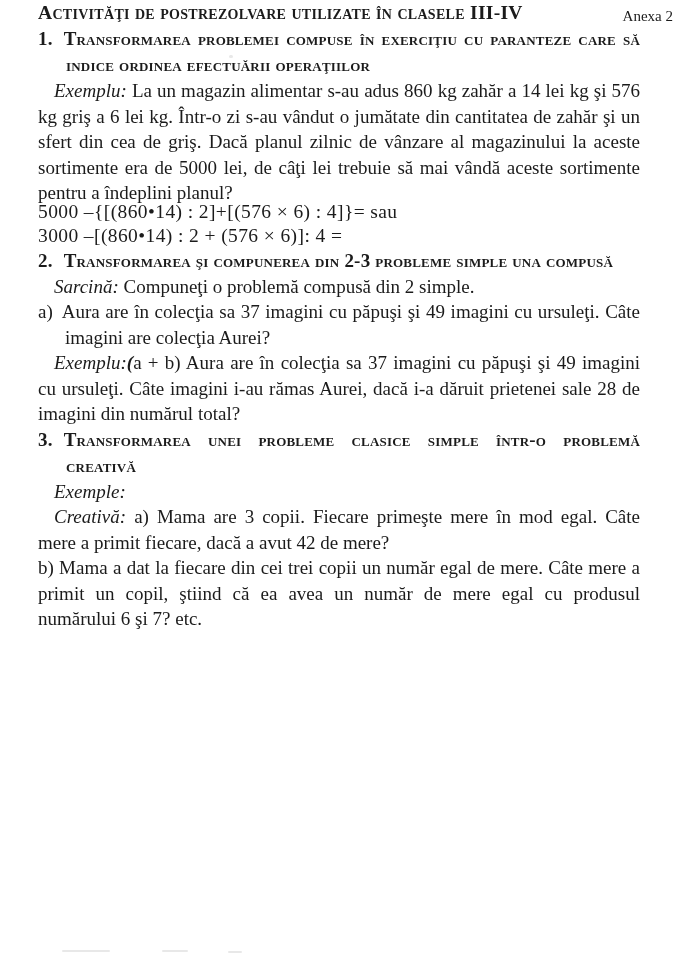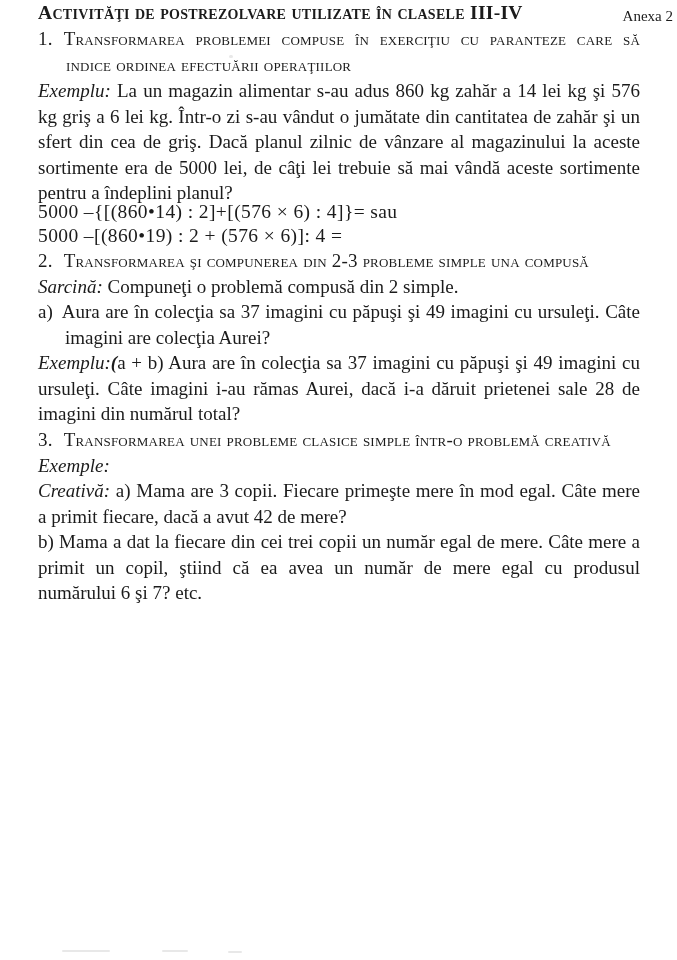--- a/index.html
+++ b/index.html
@@ -31,37 +31,37 @@
     margin-top: 72px;
     text-align: left;
     font-weight: bold;
     font-variant: small-caps;
     font-size: 19.5px;
     line-height: 26px;
     letter-spacing: 0.3px;
   }
 
   .sec-heading {
-    font-weight: normal;
+    font-weight: bold;
     font-variant: small-caps;
     font-size: 19px;
     line-height: 26px;
     letter-spacing: 0.2px;
     text-align: justify;
     margin-left: -28px;
     padding-left: 28px;
     text-indent: -28px;
   }
   .sec-heading .sec-num { margin-right: 11px; }
   .h1 { margin-top: 20px; }
   .h2 { margin-top: 24px; }
   .h3 { margin-top: 22px; }
 
   .body-par { text-align: justify; }
-  .it { font-style: italic; }
+  .it { font-style: italic; margin-left: 16px; }
   .bold-it { font-style: italic; font-weight: bold; }
 
   .para1 { margin-top: 28px; }
 
   .formulas {
     margin-top: -6px;
     font-size: 19.5px;
     line-height: 24px;
     letter-spacing: 0.4px;
     white-space: nowrap;
@@ -97,21 +97,21 @@
   <p class="sec-heading h1">
     <span class="sec-num">1.</span><span>Transformarea problemei compuse în exerciţiu cu paranteze care să indice ordinea efectuării operaţiilor</span>
   </p>
 
   <p class="body-par para1">
     <span class="it">Exemplu:</span><span> La un magazin alimentar s-au adus 860 kg zahăr a 14 lei kg şi 576 kg griş a 6 lei kg. Într-o zi s-au vândut o jumătate din cantitatea de zahăr şi un sfert din cea de griş. Dacă planul zilnic de vânzare al magazinului la aceste sortimente era de 5000 lei, de câţi lei trebuie să mai vândă aceste sortimente pentru a îndeplini planul?</span>
   </p>
 
   <div class="formulas">
     <p>5000 –{[(860•14) : 2]+[(576 × 6) : 4]}= sau</p>
-    <p>5000 –[(860•19) : 2 + (576 × 6)]: 4 =</p>
+    <p>3000 –[(860•14) : 2 + (576 × 6)]: 4 =</p>
   </div>
 
   <p class="sec-heading h2">
     <span class="sec-num">2.</span><span>Transformarea şi compunerea din 2-3 probleme simple una compusă</span>
   </p>
 
   <p class="body-par sarcina">
     <span class="it">Sarcină:</span><span> Compuneţi o problemă compusă din 2 simple.</span>
   </p>
 

